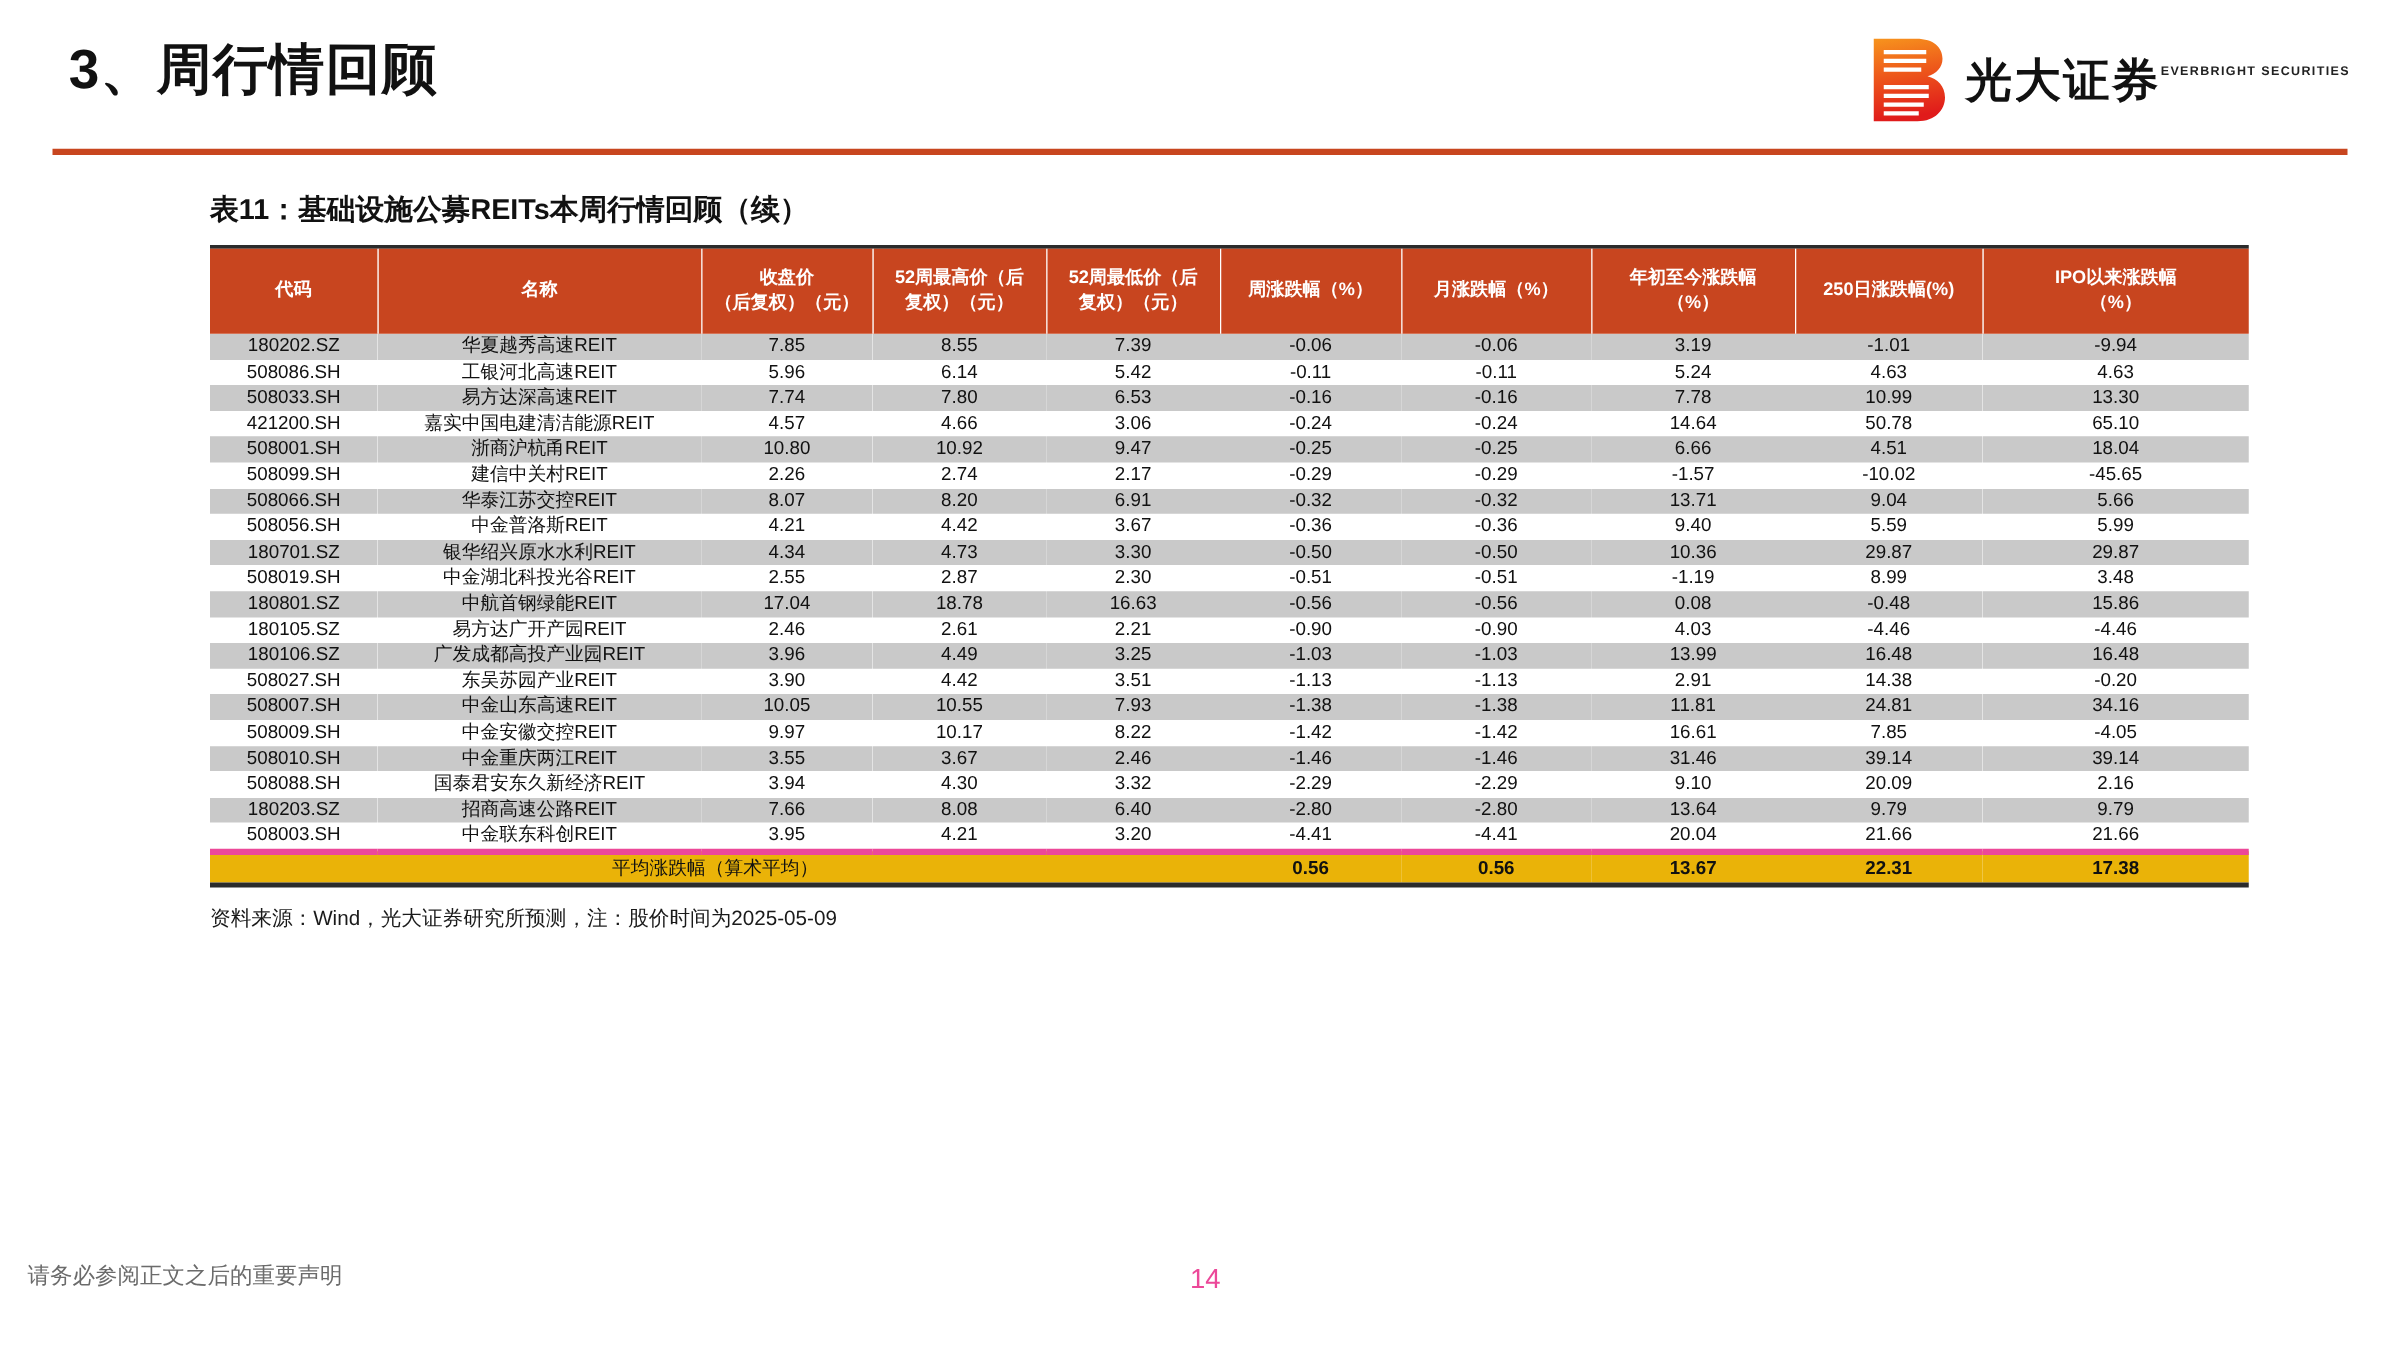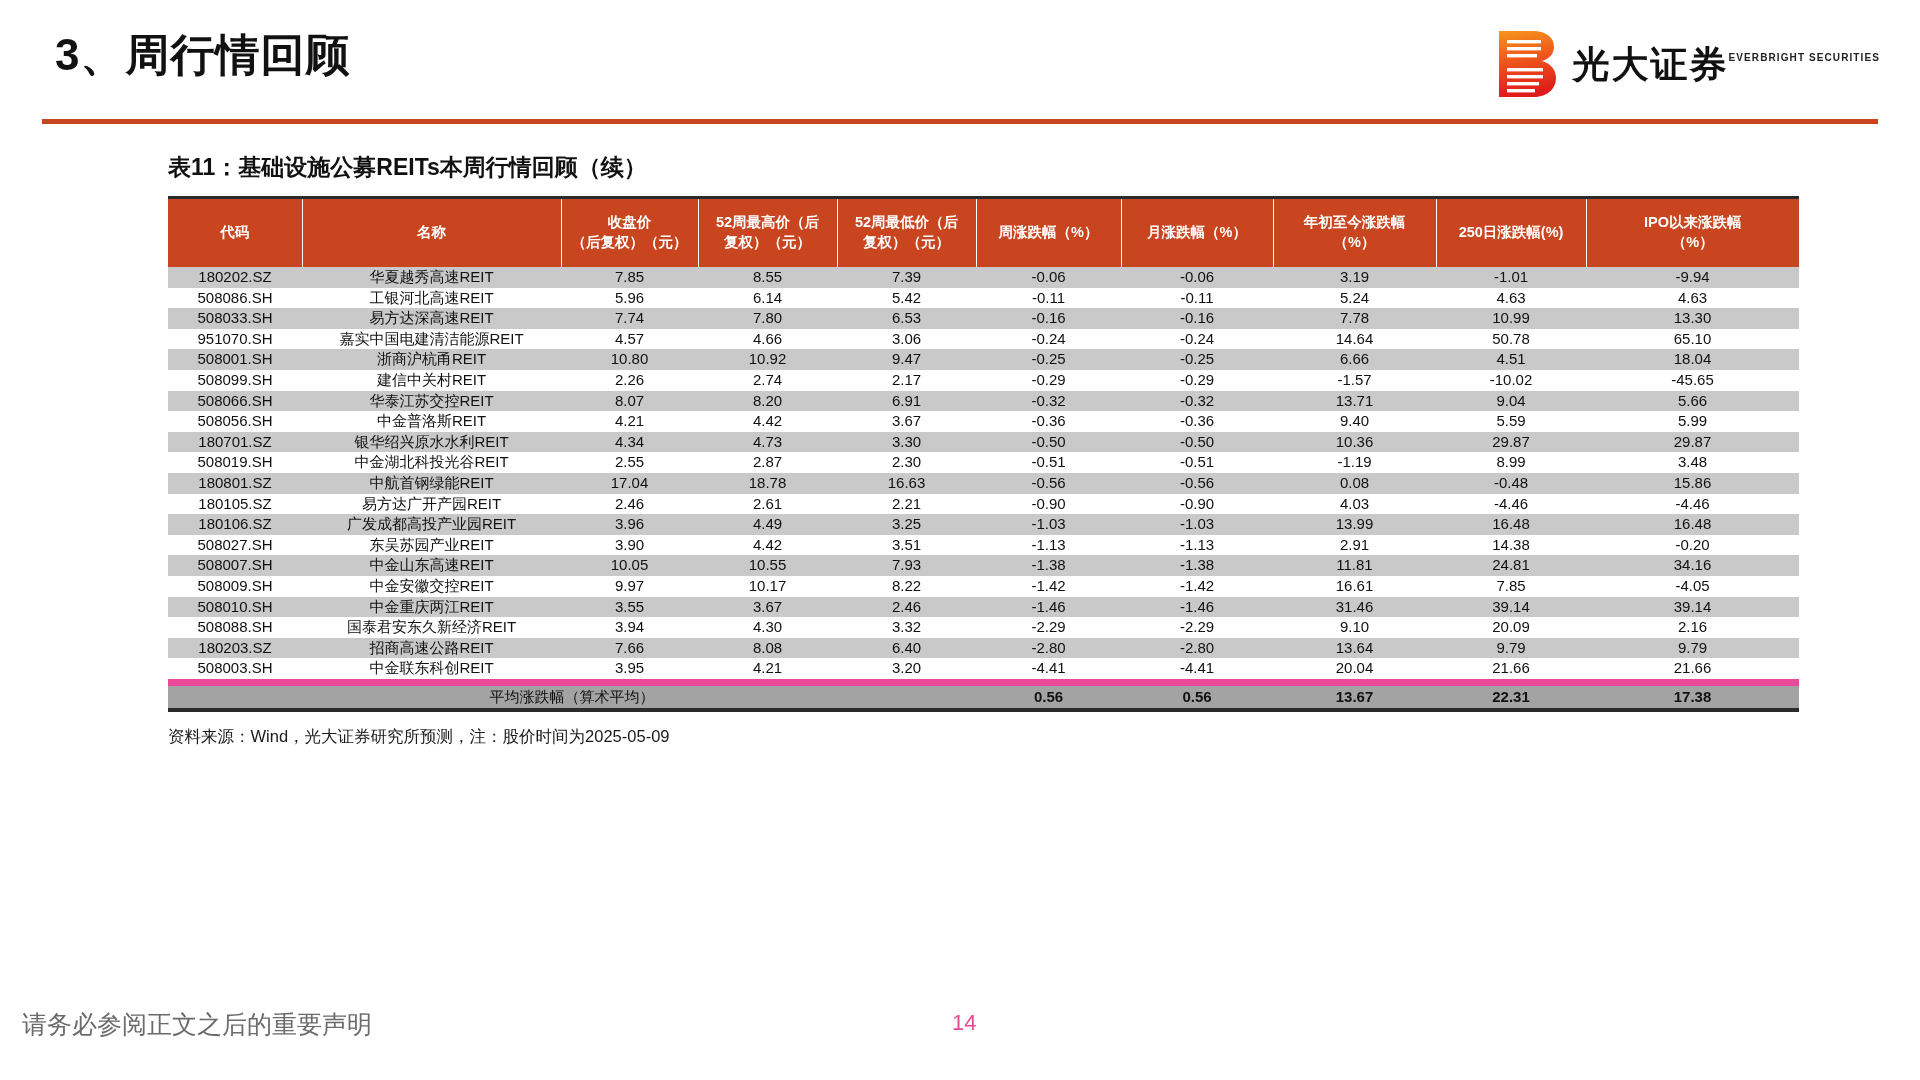--- a/index.html
+++ b/index.html
@@ -125,28 +125,28 @@
     line-height: 20.6px;
     text-align: center;
     color: #111;
     white-space: nowrap;
     overflow: hidden;
   }
   tbody tr.shaded td { background: #C9C9C9; }
   tbody tr.plain  td { background: #ffffff; }
 
   tbody tr#average-row td {
-    background: #a3a3a3;
+    background: #eab308;
     font-size: 15px;
     height: 22px;
     line-height: 22px;
     text-align: center;
     color: #111;
     font-weight: 700;
-    border-top: 7px solid #ec4899;
+    border-top: 5px solid #ec4899;
   }
   tbody tr#average-row td.avg-label {
     font-weight: 400;
   }
   #table-bottom-rule {
     width: 1631px;
     height: 4px;
     background: #2b2b2b;
     margin-top: 0;
   }
@@ -168,21 +168,21 @@
     position: absolute;
     left: 0;
     bottom: 0;
     width: 1920px;
     height: 80px;
   }
   #footer-disclaimer {
     position: absolute;
     left: 22px;
     top: 8px;
-    font-size: 25px;
+    font-size: 18px;
     color: #6b6b6b;
     white-space: nowrap;
   }
   #footer-page-number {
     position: absolute;
     left: 952px;
     top: 10px;
     font-size: 22px;
     color: #ec4899;
   }
@@ -311,21 +311,21 @@
           <td>7.74</td>
           <td>7.80</td>
           <td>6.53</td>
           <td>-0.16</td>
           <td>-0.16</td>
           <td>7.78</td>
           <td>10.99</td>
           <td>13.30</td>
         </tr>
         <tr class="data-row plain">
-          <td>951070.SH</td>
+          <td>421200.SH</td>
           <td>嘉实中国电建清洁能源REIT</td>
           <td>4.57</td>
           <td>4.66</td>
           <td>3.06</td>
           <td>-0.24</td>
           <td>-0.24</td>
           <td>14.64</td>
           <td>50.78</td>
           <td>65.10</td>
         </tr>

